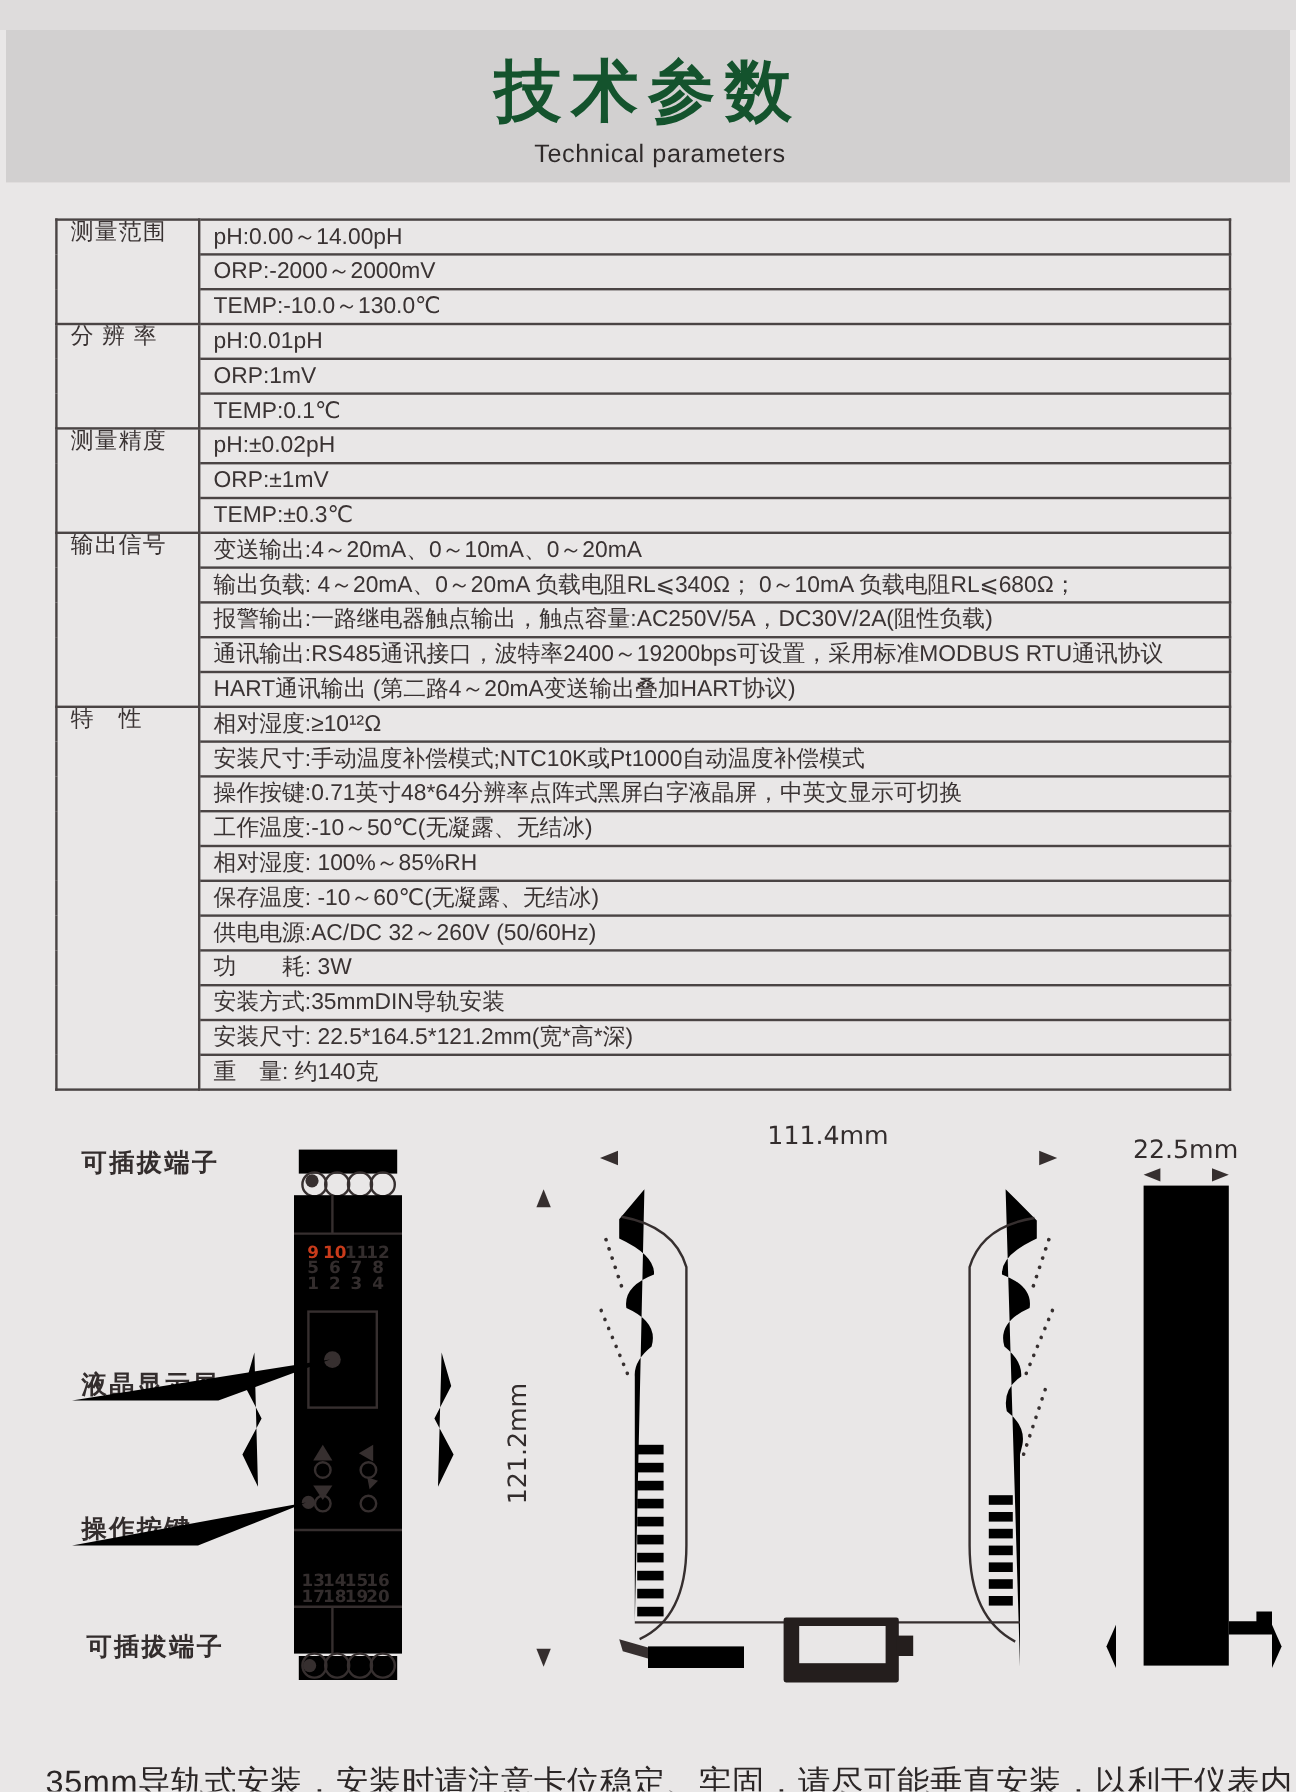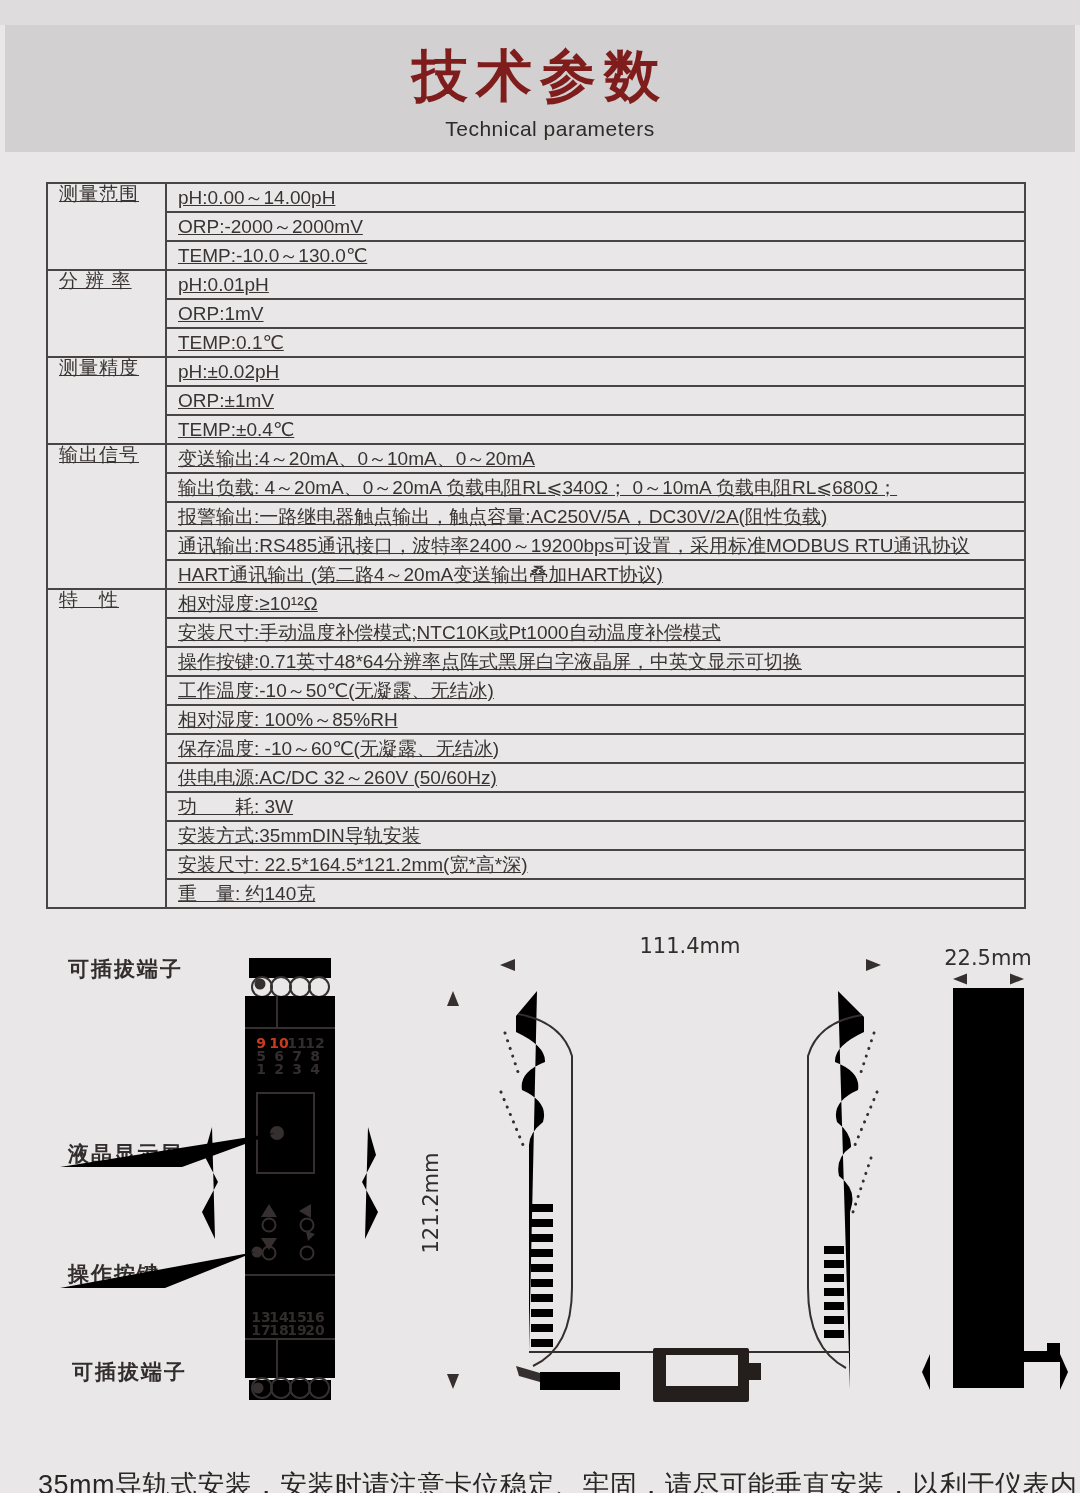--- a/index.html
+++ b/index.html
@@ -1,22 +1,22 @@
 <!DOCTYPE html>
 <html><head>
 <meta charset="utf-8">
 <style>
   html,body{margin:0;padding:0;}
   body{width:1080px;height:1493px;position:relative;background:#e9e7e7;
        font-family:"Liberation Sans","DejaVu Sans",sans-serif;color:#3a3333;}
   .top-strip{position:absolute;top:0;left:0;right:0;height:25px;background:#dedcdc;}
   .banner{position:absolute;top:25px;left:5px;right:5px;height:127px;background:#d2d0d0;text-align:center;}
-  .title{font-size:56px;font-weight:bold;letter-spacing:8px;margin:0;padding-top:14px;color:#7f1d1d;}
+  .title{font-size:56px;font-weight:bold;letter-spacing:8px;margin:0;padding-top:14px;color:#14532d;}
   .subtitle{font-size:21px;margin:2px 0 0 0;letter-spacing:0.5px;color:#2f2a2a;padding-left:20px;}
-  table.spec{position:absolute;left:46px;top:182px;width:980px;border-collapse:collapse;table-layout:fixed;text-decoration:underline;}
+  table.spec{position:absolute;left:46px;top:182px;width:980px;border-collapse:collapse;table-layout:fixed;}
   table.spec col.c-label{width:119px;}
   table.spec td{border:2px solid #4a4444;height:27px;font-size:19px;line-height:1.05;
     padding:0 4px 0 11px;white-space:nowrap;overflow:hidden;color:#3a3333;font-weight:500;}
   td.label{padding-left:15px;letter-spacing:1px;vertical-align:top;padding-top:5px;}
   td.indent{padding-left:108px;margin-left:37px;}
   .footer-note{position:absolute;left:38px;top:1440px;font-size:27px;font-weight:500;color:#2b2626;letter-spacing:0.5px;}
   svg.drawings{position:absolute;left:0;top:920px;}
   .s{stroke:#362f2f;fill:none;stroke-width:2;}
   .s25{stroke-width:2.5;}
   .s15{stroke-width:1.5;}
@@ -68,21 +68,21 @@
       </tr>
 
     <tr>
         <td class="label" rowspan="3">测量精度</td>
         <td>pH:±0.02pH</td>
       </tr>
     <tr>
         <td>ORP:±1mV</td>
       </tr>
     <tr>
-        <td>TEMP:±0.4℃</td>
+        <td>TEMP:±0.3℃</td>
       </tr>
 
     <tr>
         <td class="label" rowspan="5">输出信号</td>
         <td>变送输出:4～20mA、0～10mA、0～20mA</td>
       </tr>
     <tr>
         <td>输出负载: 4～20mA、0～20mA 负载电阻RL⩽340Ω； 0～10mA 负载电阻RL⩽680Ω；</td>
       </tr>
     <tr>

